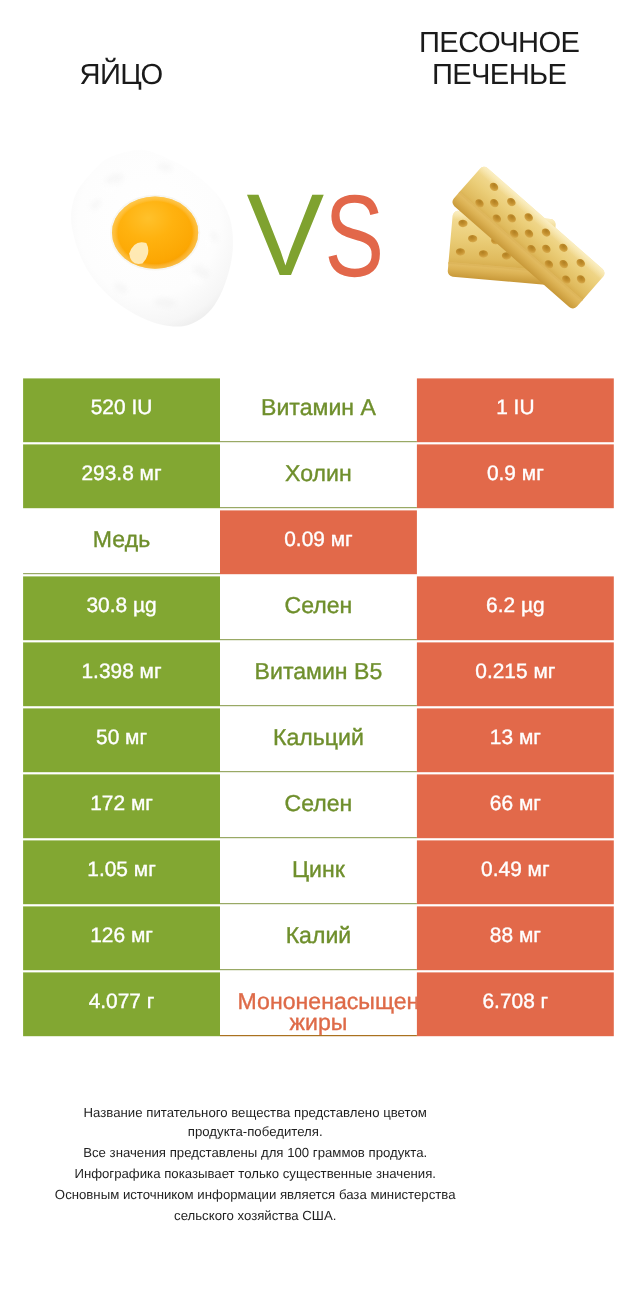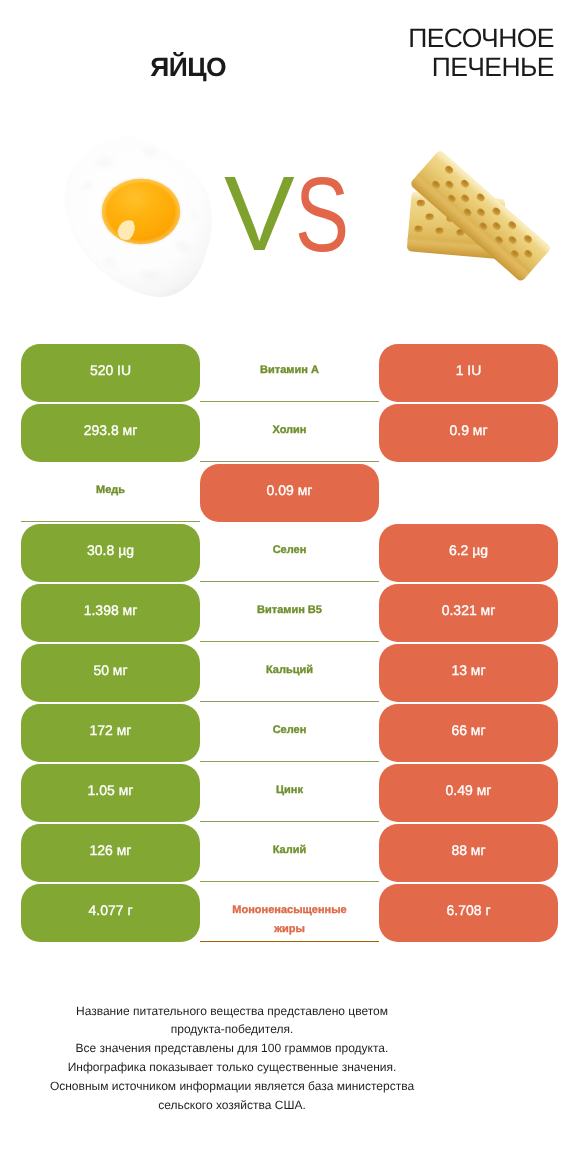--- a/index.html
+++ b/index.html
@@ -8,25 +8,25 @@
     width:580px;height:1174px;
     font-family:"Liberation Sans",sans-serif;
     overflow:hidden;position:relative;
     -webkit-font-smoothing:antialiased;
     text-rendering:geometricPrecision;
   }
   .page{position:relative;width:580px;height:1174px;background:var(--page-bg,#ffffff);}
 
   
   .title{
-    position:absolute;text-align:right;color:var(--title-text,#1a1a1a);
+    position:absolute;text-align:center;color:var(--title-text,#1a1a1a);
     font-size:26.5px;font-weight:400;line-height:28.8px;
     letter-spacing:-0.6px;white-space:pre-line;
   }
-  .title-left{left:26px;top:52.6px;width:200px;font-weight:bold;}
+  .title-left{left:10px;top:52.6px;width:200px;}
   .title-right{left:353.8px;top:23.8px;width:200px;}
 
   
   .hero{position:absolute;left:0;top:0;width:580px;height:330px;}
   .hero svg{position:absolute;left:0;top:0;}
   .vs{
     position:absolute;left:0;top:0;width:580px;height:330px;
     font-size:106px;line-height:106px;font-weight:400;
   }
   .vs span{position:absolute;display:inline-block;}
@@ -36,22 +36,22 @@
 
   
   .table{position:absolute;left:21px;top:344px;width:537px;}
   .row{display:flex;height:58px;margin-bottom:2px;position:relative;}
   .row:last-child{margin-bottom:0;}
   .cell{width:179px;position:relative;overflow:hidden;text-align:center;
         font-weight:400;box-sizing:border-box;}
   .cell > span{position:absolute;left:0;top:16.6px;width:100%;
         display:block;line-height:19.6px;-webkit-text-stroke:0.34px;}
   .cell.mid > span{left:16px;width:147px;}
-  .cell.left,.cell.right{font-size:14px;border-radius:19px;}
-  .cell.mid{font-size:11px;font-weight:bold;}
+  .cell.left,.cell.right{font-size:19px;}
+  .cell.mid{font-size:21px;}
   .cell.left{background:var(--left-bar,#82A732);color:var(--value-text,#ffffff);}
   .cell.right{background:var(--right-bar,#E2694A);color:var(--value-text,#ffffff);}
   .cell.mid{background:#ffffff;}
   .cell.mid.win-left{color:var(--left-label-text,#6F8F2C);border-bottom:1px solid #8EA055;}
   .cell.mid.win-right{color:var(--right-label-text,#DE6A48);border-bottom:1px solid #a16207;}
 
   
   .footer{
     position:absolute;left:0;top:1001.6px;width:464px;
     text-align:center;color:var(--footer-text,#1f1f1f);font-size:12px;line-height:18.8px;
@@ -237,21 +237,21 @@
         </div>
       </div>
       <div class="row">
         <div class="cell left">
           <span>1.398 мг</span>
         </div>
         <div class="cell mid win-left">
           <span>Витамин B5</span>
         </div>
         <div class="cell right">
-          <span>0.321 мг</span>
+          <span>0.215 мг</span>
         </div>
       </div>
       <div class="row">
         <div class="cell left">
           <span>50 мг</span>
         </div>
         <div class="cell mid win-left">
           <span>Кальций</span>
         </div>
         <div class="cell right">

